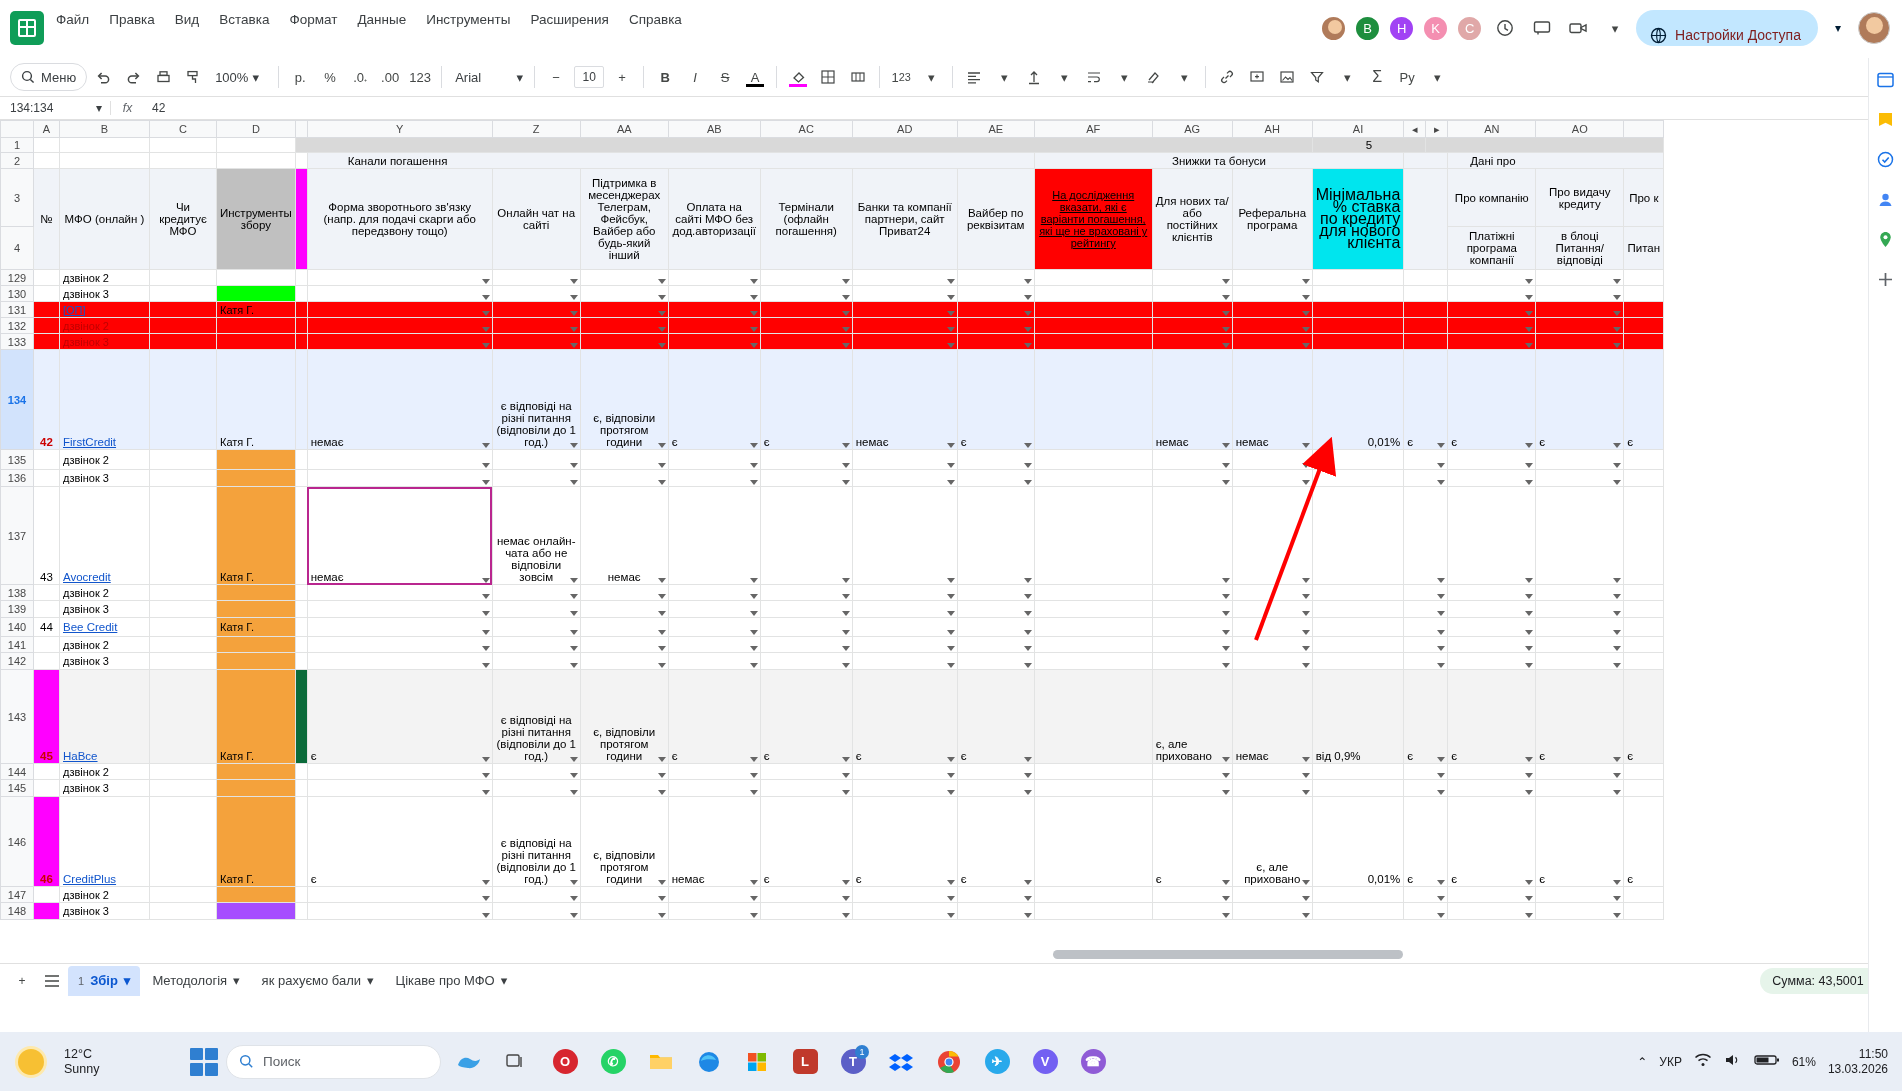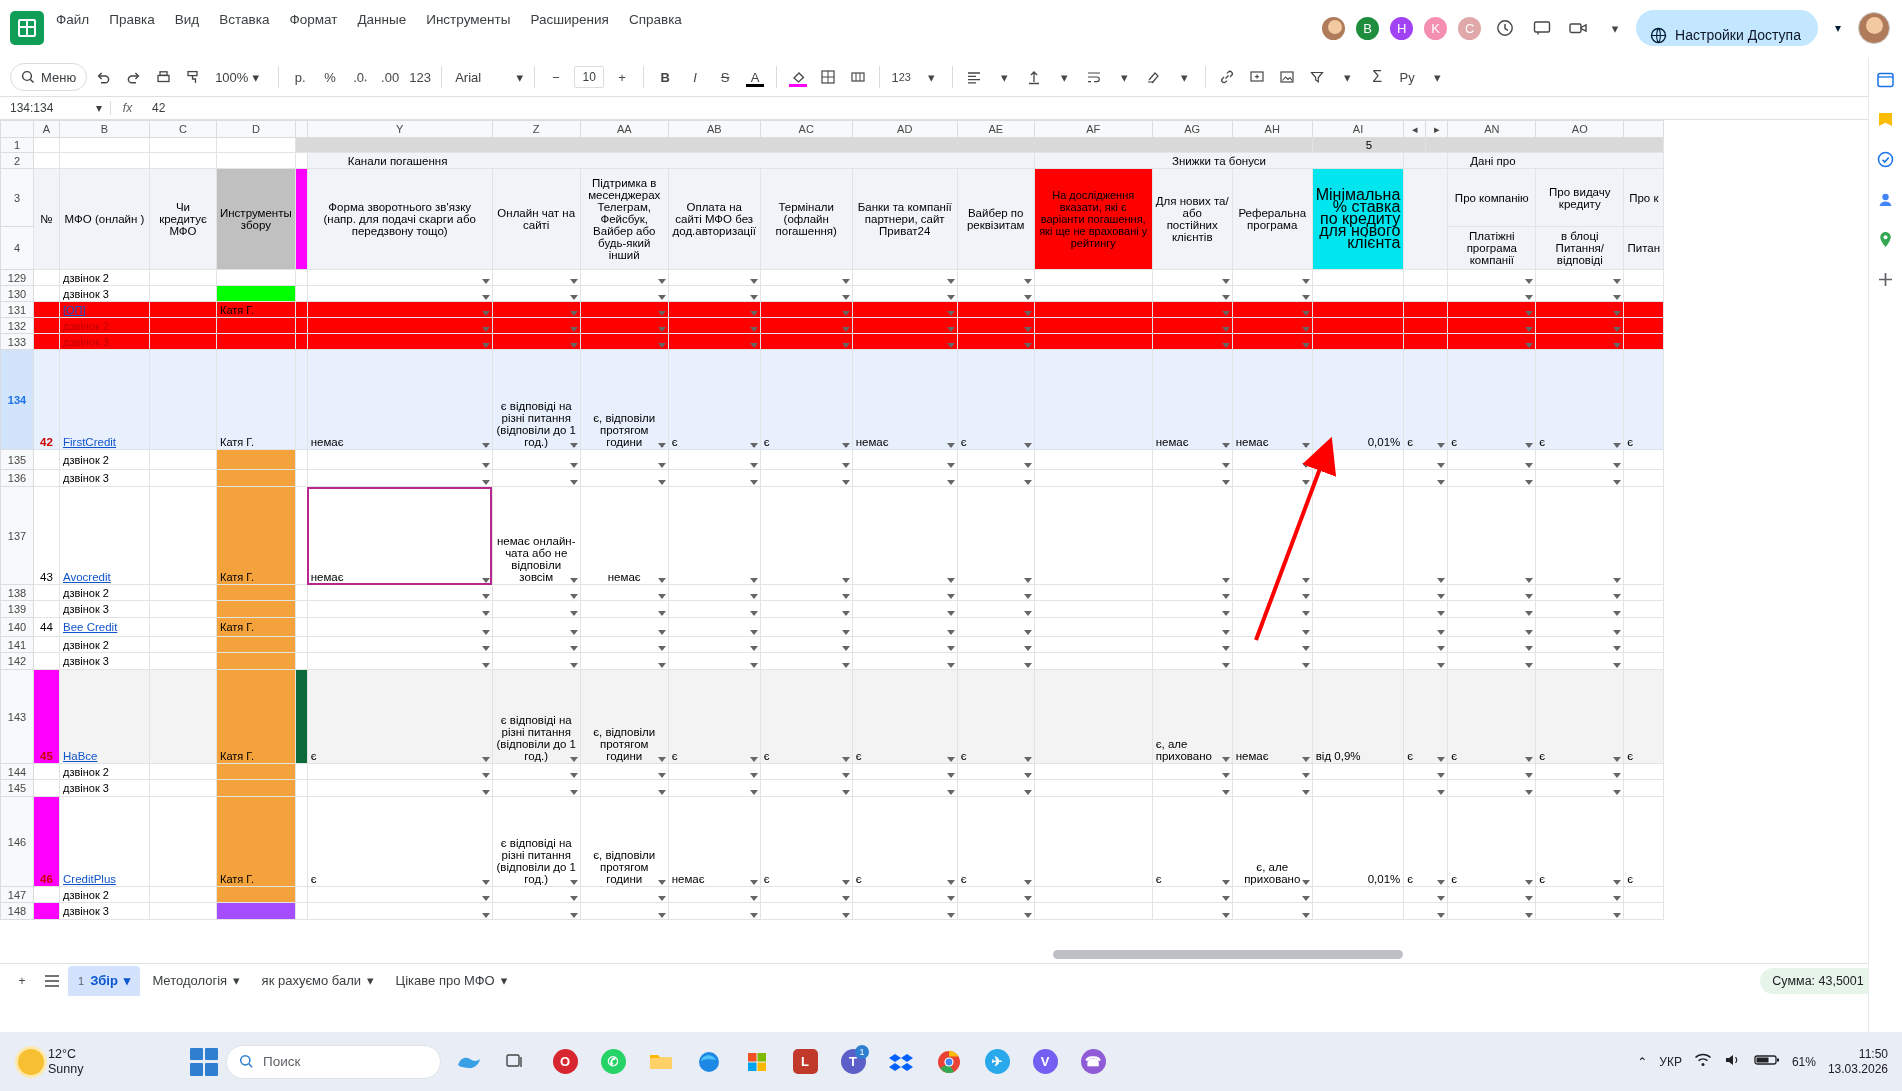--- a/index.html
+++ b/index.html
@@ -35,21 +35,21 @@
   .menubar { display:flex; gap:16px; margin-top:3px; }
   .menubar div { font-size:13.5px; color:#3c4043; cursor:pointer; padding:1px 2px; }
 
   
   .tb-right { position:absolute; right:12px; top:10px; display:flex; align-items:center; gap:7px; }
   .avatar { width:27px;height:27px;border-radius:50%; display:flex;align-items:center;justify-content:center;color:#fff;font-size:13px; border:2px solid #fff; }
   .av-img { background:#b07b5a; position:relative; overflow:hidden;}
   .av-img:after{content:"";position:absolute;width:14px;height:14px;border-radius:50%;background:#f2c9a0;left:6px;top:3px;}
   .circ-icon { width:30px;height:30px;border-radius:50%;display:flex;align-items:center;justify-content:center;color:#444746;cursor:pointer;}
   .share-btn {
-    height:36px; border-radius:18px; background:#c2e7ff; color:#0f172a; display:flex; align-items:center;
+    height:36px; border-radius:18px; background:#c2e7ff; color:#7f1d1d; display:flex; align-items:center;
     gap:8px; padding:14px 17px 0 14px; font-size:14px; cursor:pointer;
   }
   .share-caret { width:26px;height:36px;display:flex;align-items:center;justify-content:center;color:#001d35; }
   .prof-pic { width:32px;height:32px;border-radius:50%;background:#b07b5a;position:relative;overflow:hidden;border:1px solid #ccc;}
   .prof-pic:after{content:"";position:absolute;width:17px;height:17px;border-radius:50%;background:#f2c9a0;left:7px;top:4px;}
 
   
   .toolbar {
     height:38px; display:flex; align-items:center; gap:2px; padding:0 10px; position:relative;
     background:#fff;
@@ -90,42 +90,42 @@
   .cellrel { position:relative; }
   .link { color:#1155cc; text-decoration:underline; }
   .selrow td.cell { background:#e8f0fe; }
   .greenfill { background:#00ff00; }
   .redfill { background:#ff0000; }
   .orangefill { background:#f4a23c; }
   .magenta { background:#ff00ff; }
   .purple { background:#a64dff; }
   .darkgreen { background:#0b6b3a; }
   .cyan { background:#00e5ee; }
-  .redhdr { background:#ff0000; color:#f4a23c; }
+  .redhdr { background:#ff0000; color:#f4a23c;text-decoration:underline; }
   .selbox { outline:2px solid #1a73e8; outline-offset:-2px; }
 
   .arrow-layer { position:absolute; inset:0; pointer-events:none; }
 
   
   .vscroll { position:absolute; right:0; top:132px; width:13px; bottom:18px; background:#fff; }
   .vthumb { position:absolute; right:2px; width:9px; border-radius:5px; background:#bdc1c6; }
   .hscroll { position:absolute; left:33px; right:13px; bottom:2px; height:11px; }
   .hthumb { position:absolute; height:9px; border-radius:5px; background:#bdc1c6; }
 
   
   .tabbar { height:34px; display:flex; align-items:center; gap:2px; border-top:1px solid #e0e0e0; background:#fff; padding-left:8px; position:relative; }
   .tabicon { width:28px;height:28px;display:flex;align-items:center;justify-content:center;color:#444746;cursor:pointer;border-radius:50%; }
   .tab { height:30px; display:flex; align-items:center; gap:6px; padding:0 10px; font-size:13px; color:#3c4043; cursor:pointer; border-radius:4px 4px 0 0; }
   .tab.active { background:#d3e3fd; color:#0b57d0; font-weight:bold; }
   .tab .num { font-size:11px; color:#5f6368; font-weight:normal; }
   .sum-pill { position:absolute; right:14px; height:26px; background:#e6f4ea; border-radius:13px; display:flex; align-items:center; gap:6px; padding:0 12px; font-size:12.5px; color:#202124; cursor:pointer;}
 
   
   .taskbar { position:absolute; bottom:0; left:0; width:1902px; height:59px; background:#e9eef6; display:flex; align-items:center; }
-  .weather { display:flex; align-items:center; gap:4px; padding-left:18px; width:180px;}
+  .weather { display:flex; align-items:center; gap:20px; padding-left:18px; width:180px;}
   .sun { width:26px;height:26px;border-radius:50%;background:#f7c033;box-shadow:0 0 0 3px #fde9ae; }
   .wtext { font-size:12.5px;color:#202124;line-height:15px;}
   .tb-center { flex:1; display:flex; align-items:center; gap:8px; }
   .winlogo { width:28px;height:28px;display:grid;grid-template-columns:1fr 1fr;grid-template-rows:1fr 1fr;gap:2.5px;margin-left:10px;}
   .winlogo i{background:#2f7fd1;border-radius:1px;display:block;}
   .searchbox { width:215px;height:34px;border-radius:17px;background:#fff;display:flex;align-items:center;gap:9px;padding:0 12px;font-size:13.5px;color:#5f6368;border:1px solid #dfe3e8;}
   .tbapp { width:40px;height:40px;display:flex;align-items:center;justify-content:center;border-radius:6px;position:relative;cursor:pointer;}
   .tbapp .sq { width:25px;height:25px;border-radius:5px; display:flex;align-items:center;justify-content:center;color:#fff;font-size:13px;font-weight:bold;}
   .badge { position:absolute;top:3px;right:4px;min-width:14px;height:14px;border-radius:7px;background:#2f7fd1;color:#fff;font-size:9px;display:flex;align-items:center;justify-content:center;padding:0 3px;}
   .tb-right2 { display:flex;align-items:center;gap:12px;padding-right:14px; font-size:12px;color:#202124;}

